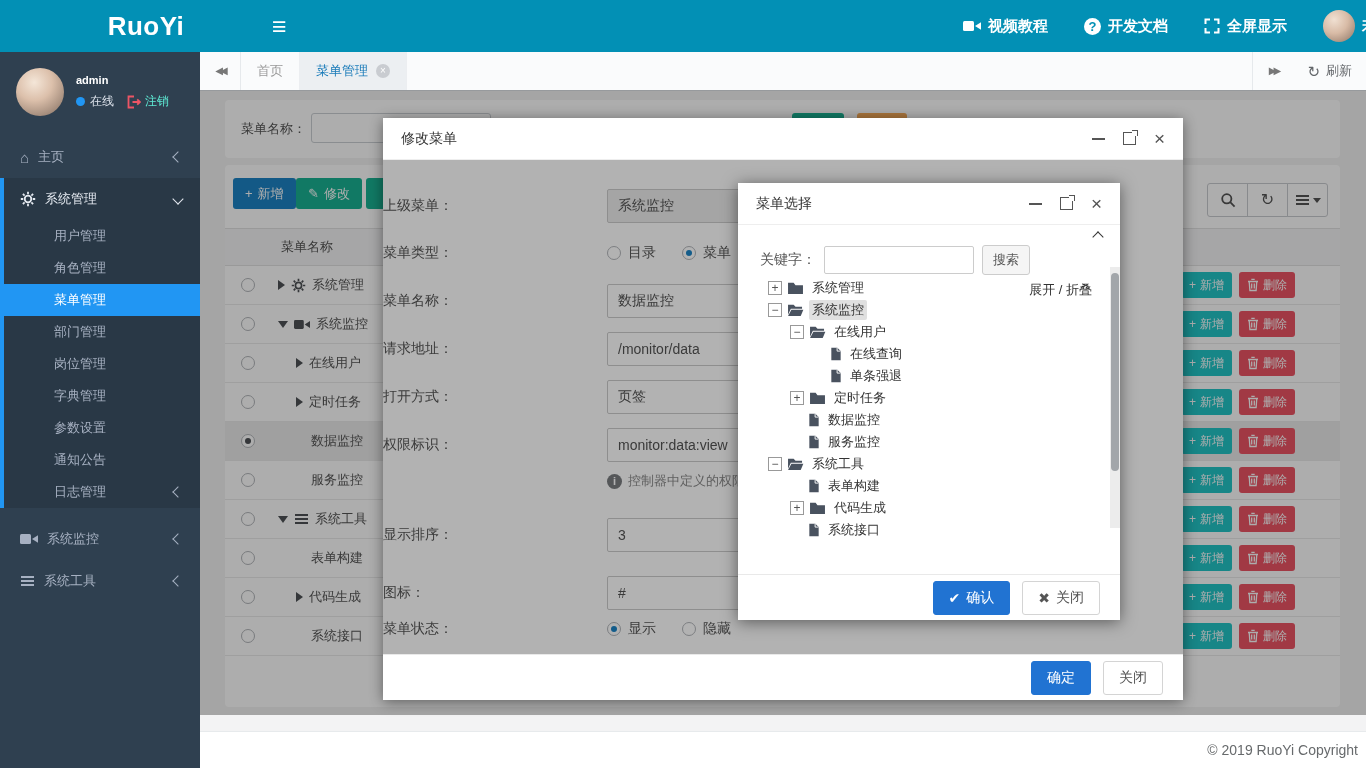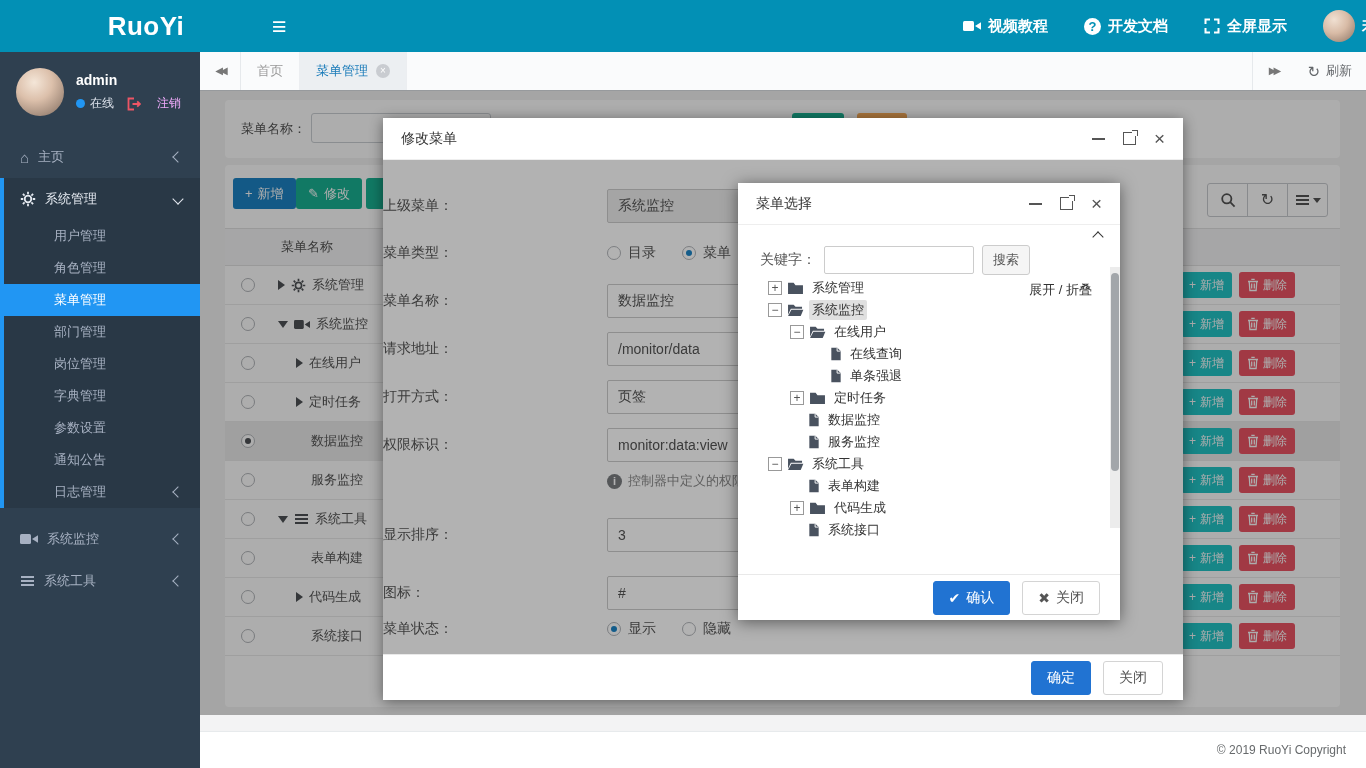--- a/index.html
+++ b/index.html
@@ -10,24 +10,24 @@
   .logo{width:200px;height:52px;display:flex;align-items:center;justify-content:center;color:#fff;font-size:26px;font-weight:bold;letter-spacing:.5px;}
   .hamburger{color:#fff;font-size:25px;font-weight:bold;margin-left:26px;cursor:pointer;line-height:1;}
   .top-links{margin-left:auto;display:flex;align-items:center;gap:36px;padding-right:20px;color:#fff;font-size:15px;font-weight:bold;}
   .top-link{display:flex;align-items:center;gap:7px;cursor:pointer;}
   .q-icon{width:17px;height:17px;border-radius:50%;background:#fff;color:#0290b5;font-size:13px;font-weight:bold;display:flex;align-items:center;justify-content:center;}
   .avatar-sm{width:32px;height:32px;border-radius:50%;background:radial-gradient(circle at 35% 30%,#f0e0d2 0%,#d8bba6 45%,#8a7263 100%);}
   
   .sidebar{position:absolute;left:0;top:52px;width:200px;bottom:0;background:#2f4050;color:#a7b1c2;font-size:13px;z-index:20;}
   .user-panel{display:flex;align-items:center;gap:12px;padding:16px 14px 20px 16px;}
   .avatar-lg{width:48px;height:48px;border-radius:50%;flex:none;background:radial-gradient(circle at 38% 30%,#f4e6d8 0%,#dcc0ab 40%,#7e6a5d 100%);}
-  .user-name{color:#fff;font-weight:bold;font-size:14px;margin-bottom:7px;}
+  .user-name{color:#fff;font-weight:bold;font-size:11px;margin-bottom:7px;}
   .user-status{display:flex;align-items:center;gap:5px;font-size:12px;color:#dfe4ed;}
   .dot{width:9px;height:9px;border-radius:50%;background:#2196f3;display:inline-block;}
-  .logout{display:flex;align-items:center;gap:16px;margin-left:8px;cursor:pointer;color:#f0abfc;}
+  .logout{display:flex;align-items:center;gap:4px;margin-left:8px;cursor:pointer;color:#5eead4;}
   .nav-item{height:42px;display:flex;align-items:center;gap:9px;padding:0 18px 0 20px;cursor:pointer;}
   .nav-item .chev{margin-left:auto;}
   .nav-section{background:#293846;border-left:4px solid #2196f3;}
   .nav-section .nav-item{padding-left:16px;color:#e4e9f0;}
   .sub-item{height:32px;display:flex;align-items:center;padding-left:50px;cursor:pointer;}
   .sub-item.active{background:#2196f3;color:#fff;}
   .chev{display:inline-block;width:7px;height:7px;border-right:1.5px solid currentColor;border-bottom:1.5px solid currentColor;}
   .chev.left{transform:rotate(135deg);}
   .chev.down{transform:rotate(45deg);}
   .chev.up{transform:rotate(-135deg);}
@@ -111,21 +111,21 @@
   .kw-btn{height:30px;padding:0 10px;border:1px solid #ccc;border-radius:3px;background:#f5f5f5;color:#555;font-size:13px;cursor:pointer;}
   .toggle-link{position:absolute;right:28px;top:56px;font-size:13px;color:#333;cursor:pointer;}
   .tree{position:absolute;left:30px;top:52px;right:24px;font-size:13px;color:#333;}
   .t-row{height:22px;display:flex;align-items:center;gap:5px;}
   .switch{width:14px;height:14px;border:1px solid #999;background:#fff;box-sizing:border-box;display:flex;align-items:center;justify-content:center;font-size:12px;color:#555;line-height:1;flex:none;cursor:pointer;}
   .t-label{padding:1px 3px;border-radius:2px;cursor:pointer;}
   .t-label.sel{background:#e0e0e0;}
   .sel-scrollbar{position:absolute;right:0;top:42px;bottom:46px;width:10px;background:#ececec;}
   .sel-thumb{position:absolute;left:1px;top:6px;width:8px;height:76%;background:#a2a6aa;border-radius:4px;}
   
-  .page-footer{position:absolute;left:200px;bottom:0;width:1166px;height:37px;background:#fff;border-top:1px solid #e7eaec;display:flex;align-items:center;justify-content:flex-end;padding-right:20px;box-sizing:border-box;color:#676a6c;font-size:12px;z-index:5;}
+  .page-footer{position:absolute;left:200px;bottom:0;width:1166px;height:37px;background:#fff;border-top:1px solid #e7eaec;display:flex;align-items:center;justify-content:flex-end;padding-right:8px;box-sizing:border-box;color:#676a6c;font-size:14px;z-index:5;}
   .ic{flex:none;}
 </style>
 </head>
 <body>
 
 <svg width="0" height="0" style="position:absolute">
   <defs>
     <g id="i-gear">
       <path d="M8 .8v2.4M8 12.8v2.4M.8 8h2.4M12.8 8h2.4M2.9 2.9l1.7 1.7M11.4 11.4l1.7 1.7M13.1 2.9l-1.7 1.7M4.6 11.4l-1.7 1.7" stroke="currentColor" stroke-width="1.8" fill="none"></path>
       <circle cx="8" cy="8" r="3.3" stroke="currentColor" stroke-width="1.8" fill="none"></circle>

